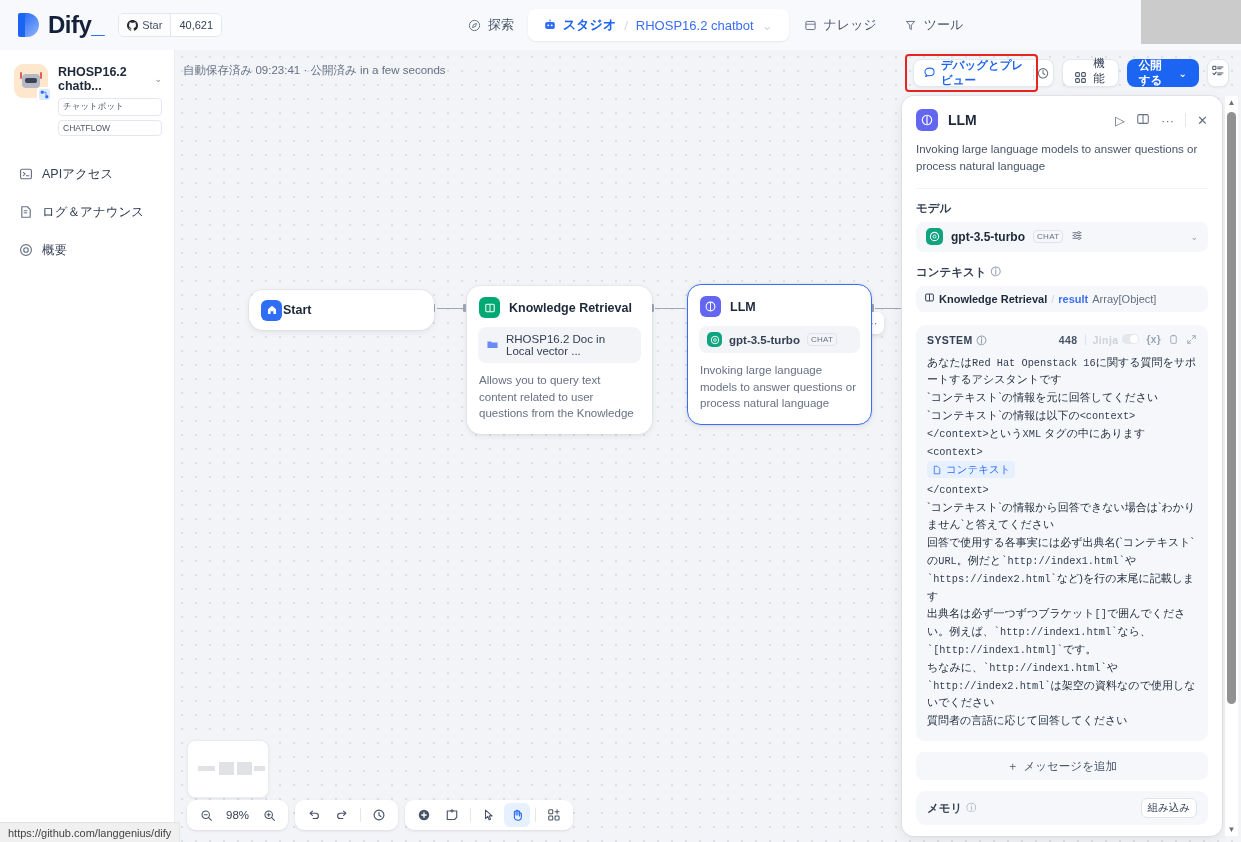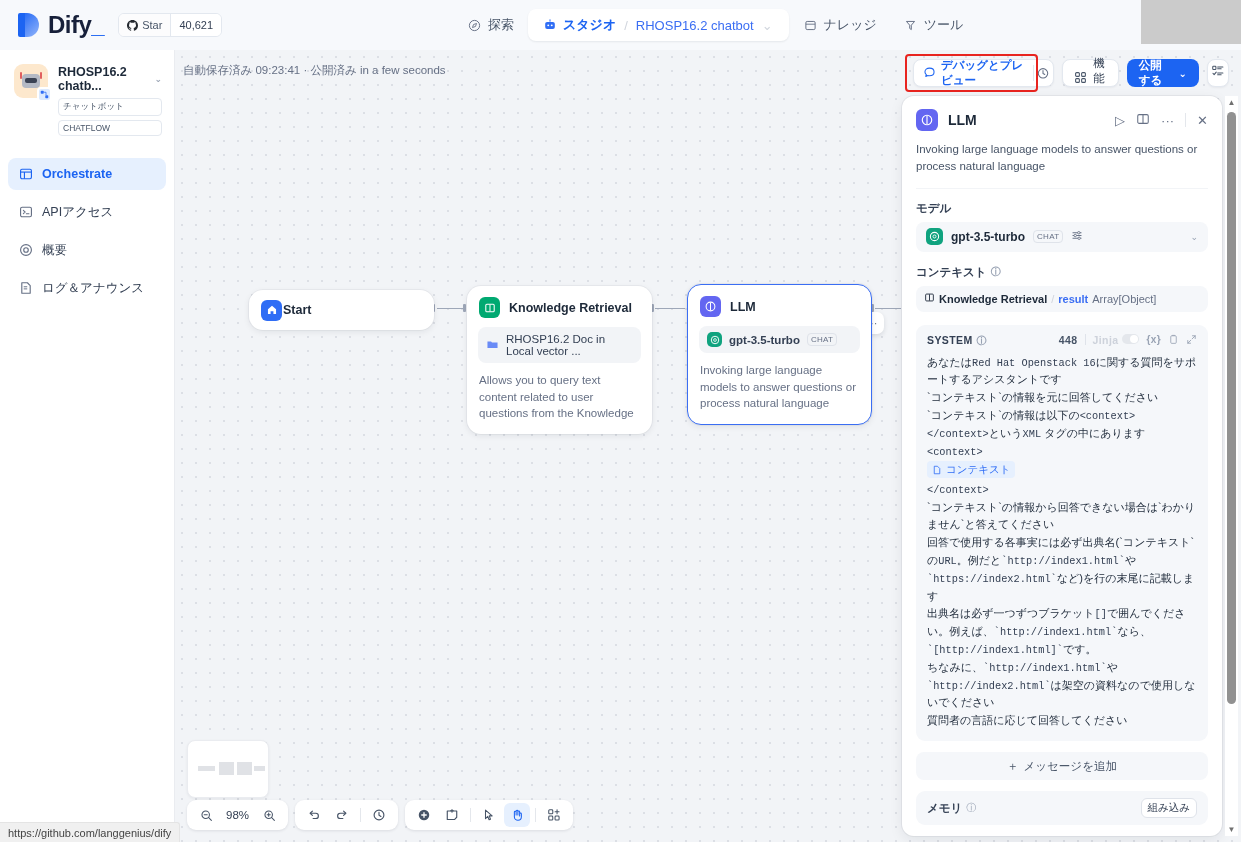--- a/index.html
+++ b/index.html
@@ -345,56 +345,46 @@
           <span class="chev">⌄</span>
         </div>
         <div class="tagrow">
           <span class="tag">チャットボット</span>
           <span class="tag">CHATFLOW</span>
         </div>
       </div>
     </div>
 
     <div class="side-nav">
-      <div class="side-item active">
-        <span class="side-ic">
-          <svg width="14" height="14" viewBox="0 0 16 16">
-              <rect x="1.8" y="2.6" width="12.4" height="10.8" rx="1.6" fill="none" stroke="currentColor" stroke-width="1.3"></rect>
-              <path d="M1.8 5.8h12.4" stroke="currentColor" stroke-width="1.3"></path>
-              <path d="M6.2 5.8v7.6" stroke="currentColor" stroke-width="1.3"></path>
-            </svg>
-        </span>
-        <span>Orchestrate</span>
-      </div>
       <div class="side-item">
         <span class="side-ic">
           <svg width="14" height="14" viewBox="0 0 16 16">
               <rect x="1.8" y="2.6" width="12.4" height="10.8" rx="1.8" fill="none" stroke="currentColor" stroke-width="1.3"></rect>
               <path d="M5 6.2 7 8l-2 1.8M8.4 10h3" stroke="currentColor" stroke-width="1.2" fill="none" stroke-linecap="round"></path>
             </svg>
         </span>
         <span>APIアクセス</span>
       </div>
       <div class="side-item">
         <span class="side-ic">
           <svg width="14" height="14" viewBox="0 0 16 16">
+              <path d="M3.2 2h6.4l3.2 3.2v8.8H3.2z" fill="none" stroke="currentColor" stroke-width="1.3" stroke-linejoin="round"></path>
+              <path d="M5.4 6.6h4M5.4 9h4" stroke="currentColor" stroke-width="1.1"></path>
+            </svg>
+        </span>
+        <span>ログ＆アナウンス</span>
+      </div>
+      <div class="side-item">
+        <span class="side-ic">
+          <svg width="14" height="14" viewBox="0 0 16 16">
               <circle cx="8" cy="8" r="6.2" fill="none" stroke="currentColor" stroke-width="1.3"></circle>
               <circle cx="8" cy="8" r="2.6" fill="none" stroke="currentColor" stroke-width="1.3"></circle>
             </svg>
         </span>
         <span>概要</span>
-      </div>
-      <div class="side-item">
-        <span class="side-ic">
-          <svg width="14" height="14" viewBox="0 0 16 16">
-              <path d="M3.2 2h6.4l3.2 3.2v8.8H3.2z" fill="none" stroke="currentColor" stroke-width="1.3" stroke-linejoin="round"></path>
-              <path d="M5.4 6.6h4M5.4 9h4" stroke="currentColor" stroke-width="1.1"></path>
-            </svg>
-        </span>
-        <span>ログ＆アナウンス</span>
       </div>
     </div>
   </div>
 
   <div class="canvas">
     <div class="autosave">自動保存済み 09:23:41 · 公開済み in a few seconds</div>
 
     <div class="edge" style="left:262px; top:258px; width:28px;"></div>
     <div class="edge-dot" style="left:257px; top:254px;"></div>
     <div class="edge-dot" style="left:288px; top:254px;"></div>

